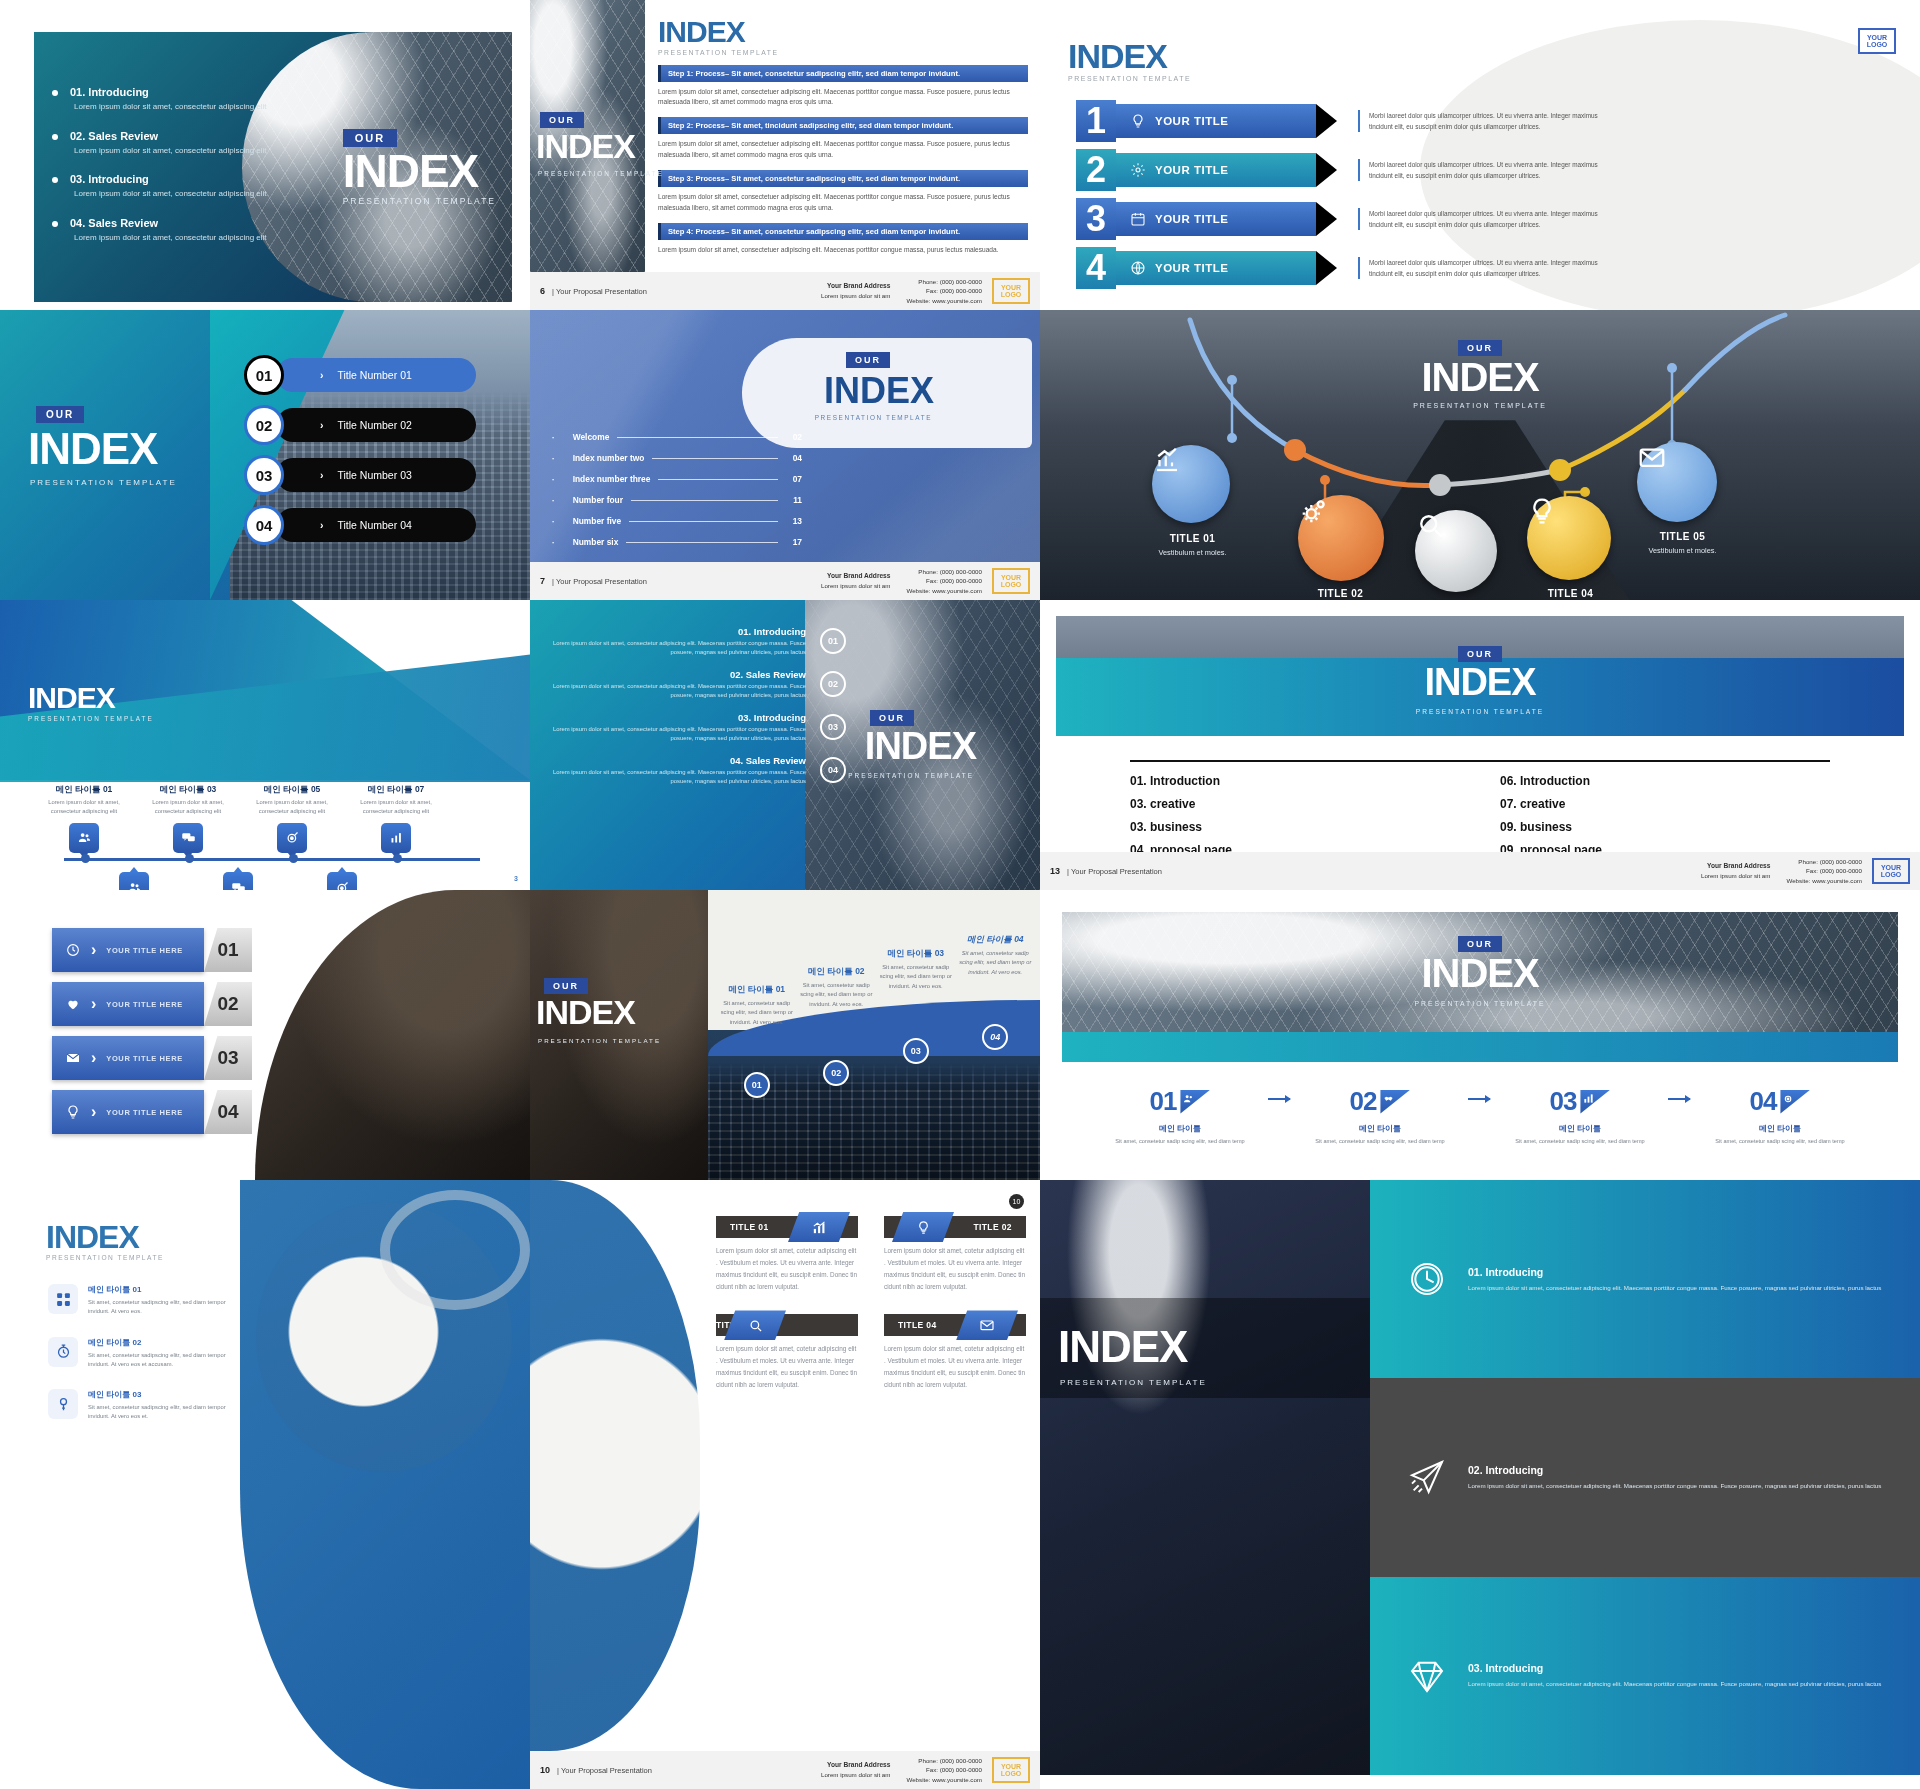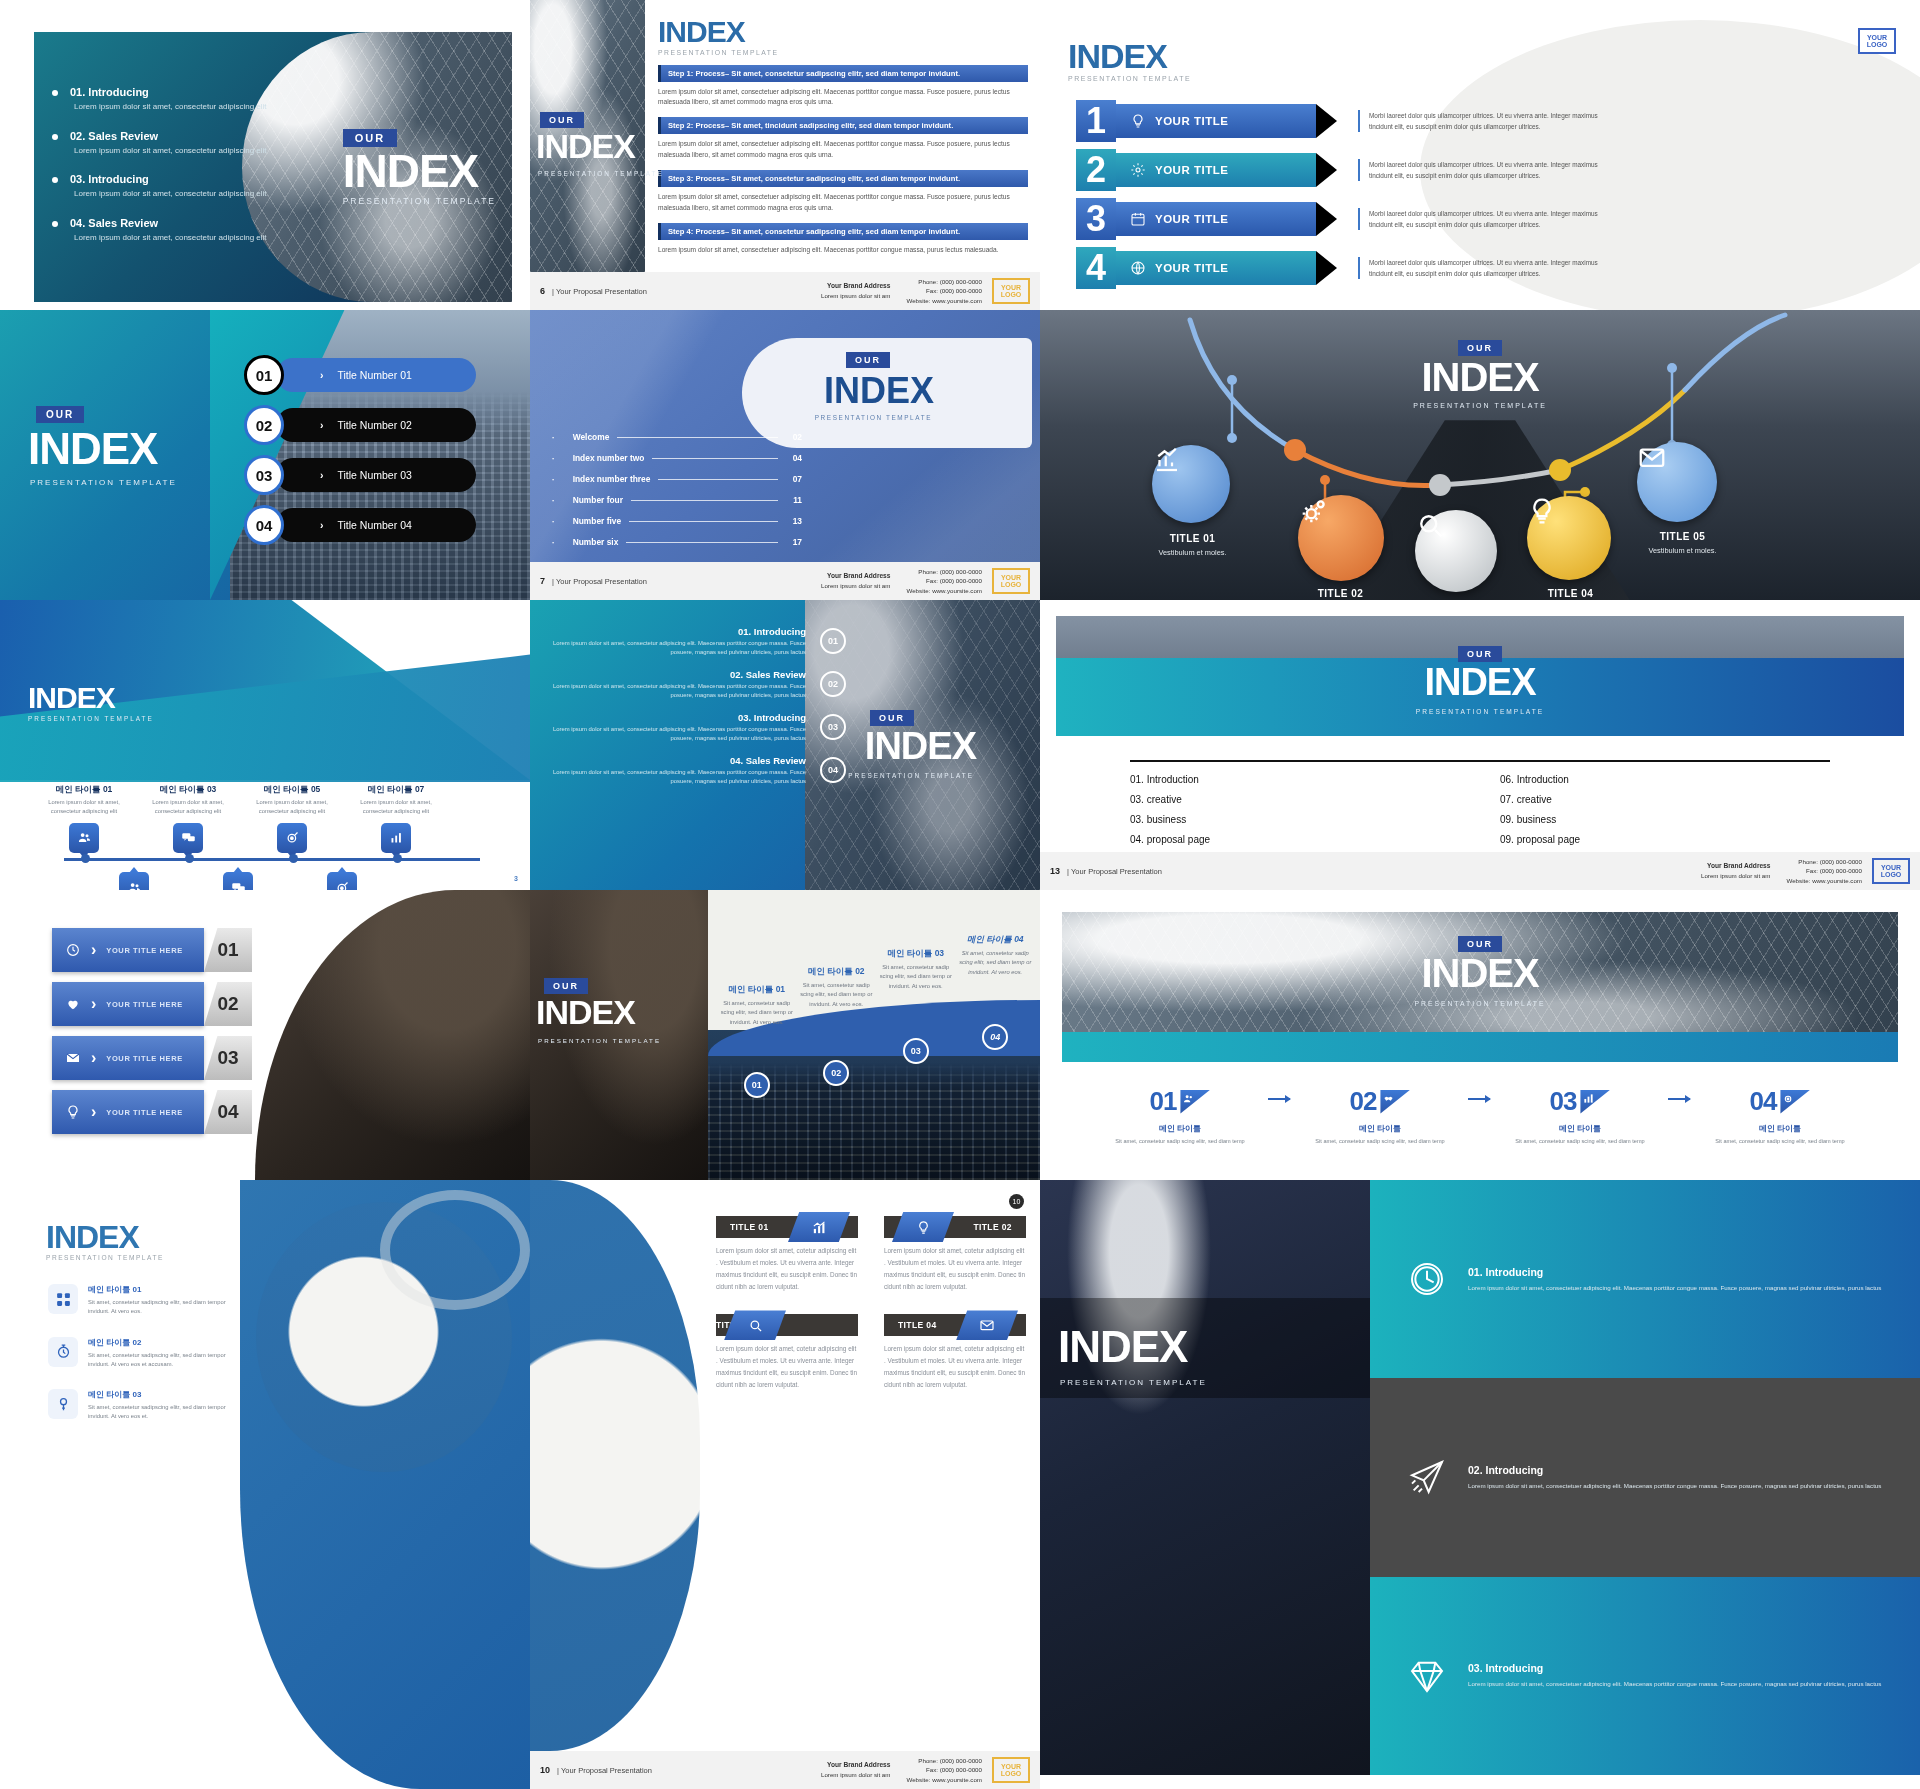--- a/index.html
+++ b/index.html
@@ -239,21 +239,21 @@
   .s9{background:#fff;}
   .s9 .band{position:absolute;left:16px;right:16px;top:16px;height:120px;}
   .s9 .bandimg{position:absolute;inset:0;}
   .s9 .bandgrad{position:absolute;left:0;right:0;bottom:0;height:78px;
      background:linear-gradient(90deg,#1fb2c0 0%,#1b7fb6 50%,#1b4da0 100%);}
   .s9 .ourb{position:absolute;left:50%;transform:translateX(-50%);top:46px;font-size:9px;padding:3px 9px;z-index:4;}
   .s9 .idx{position:absolute;left:50%;transform:translateX(-50%);top:64px;font-size:38px;z-index:4;}
   .s9 .sub{position:absolute;left:50%;transform:translateX(-50%);top:108px;font-size:6.6px;z-index:4;white-space:nowrap;}
   .s9 .tbl{position:absolute;left:90px;right:90px;top:160px;border-top:2px solid #111;border-bottom:2px solid #111;
      padding:12px 0;display:grid;grid-template-columns:1fr 1fr;column-gap:40px;row-gap:9px;}
-  .s9 .tbl div{font-size:10px;color:#111;font-weight:400;}
+  .s9 .tbl div{font-size:12px;color:#111;font-weight:700;}
 
   
   .s10{background:#fff;}
   .s10 .list{position:absolute;left:52px;top:38px;width:200px;}
   .s10 .item{position:relative;height:44px;margin-bottom:10px;display:flex;}
   .s10 .bar{flex:1;background:linear-gradient(180deg,#5b85cf 0%,#2f59ae 100%);
     display:flex;align-items:center;gap:10px;padding-left:13px;position:relative;
     box-shadow:0 2px 4px rgba(0,0,0,.25);}
   .s10 .bar .lb{color:#dbe6f8;font-size:7.5px;letter-spacing:.6px;font-weight:600;}
   .s10 .tail{width:48px;background:linear-gradient(180deg,#e9e9e9,#bcbcbc);

